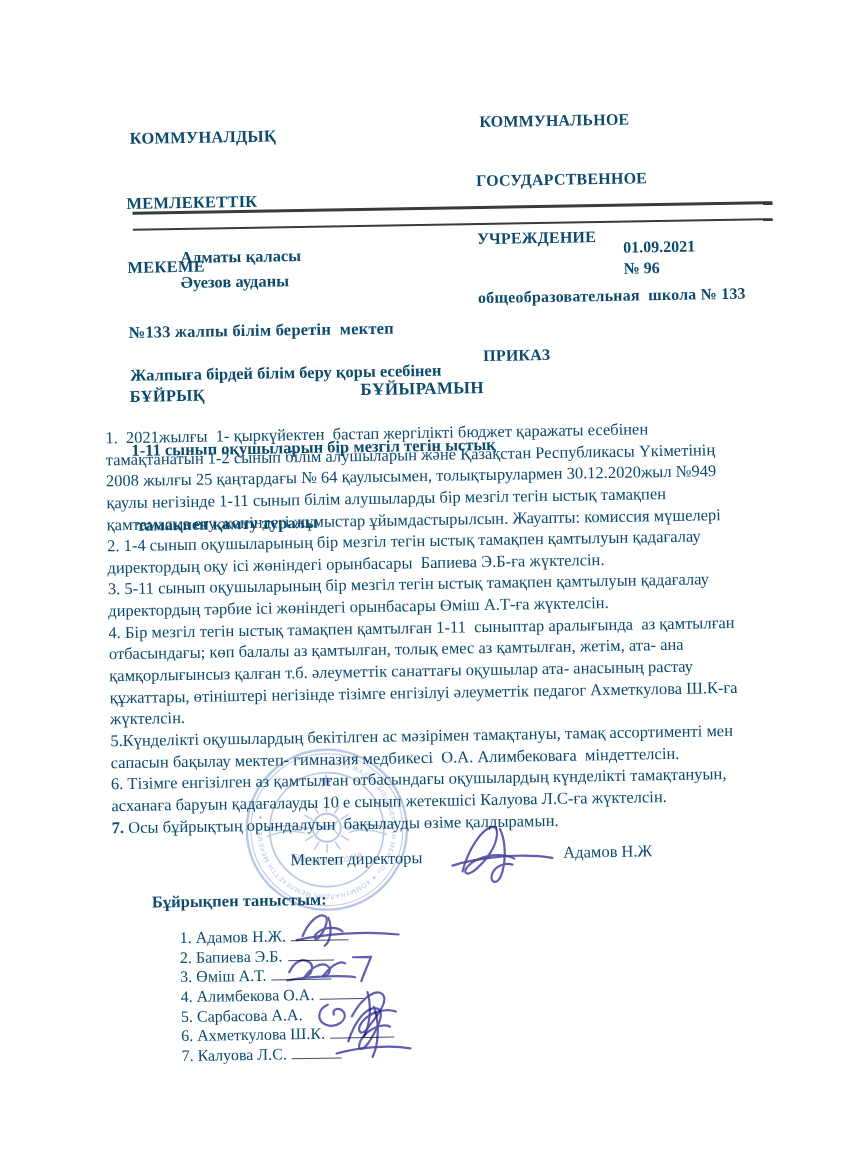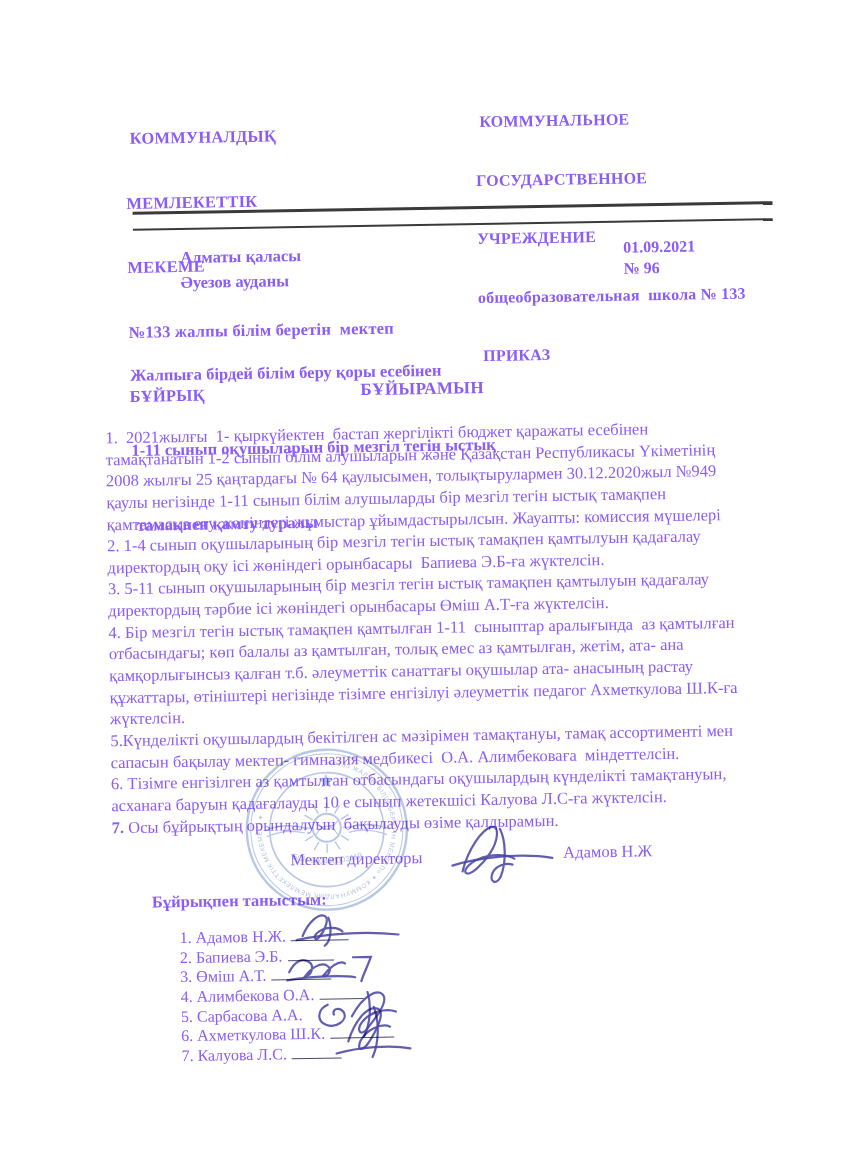--- a/index.html
+++ b/index.html
@@ -1,17 +1,17 @@
 <!DOCTYPE html>
 <html><head>
 <meta charset="utf-8">
 <style>
   html,body{margin:0;padding:0;background:#ffffff;}
   .page{position:relative;width:850px;height:1170px;background:#fff;overflow:hidden;
-        font-family:"Liberation Serif","DejaVu Serif",serif;color:#8b5cf6;}
+        font-family:"Liberation Serif","DejaVu Serif",serif;color:#0c4a6e;}
   .doc{position:absolute;inset:0;transform:rotate(-0.95deg);transform-origin:50% 46%;}
   .abs{position:absolute;}
   .b{font-weight:bold;}
   .pre{white-space:pre;}
   .kk-block{left:132px;top:80px;font-weight:bold;font-size:16.5px;line-height:21.5px;letter-spacing:.2px;}
   .ru-block{left:482px;top:74px;font-weight:bold;font-size:16px;line-height:19.5px;letter-spacing:.2px;}
   .rule{left:138px;width:640px;background:#3a3a3a;}
   .rule1{top:207px;height:2.5px;}
   .rule2{top:224px;height:2px;}
   .city-block{left:185px;top:241px;font-weight:bold;font-size:16.5px;line-height:25px;}

